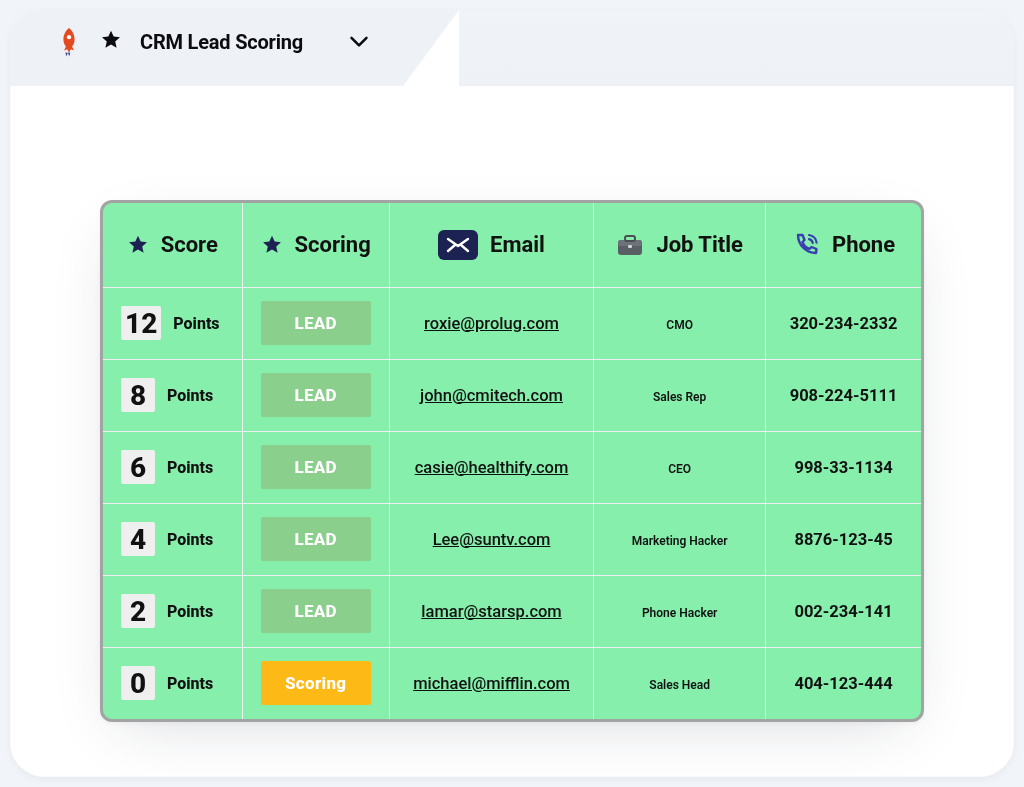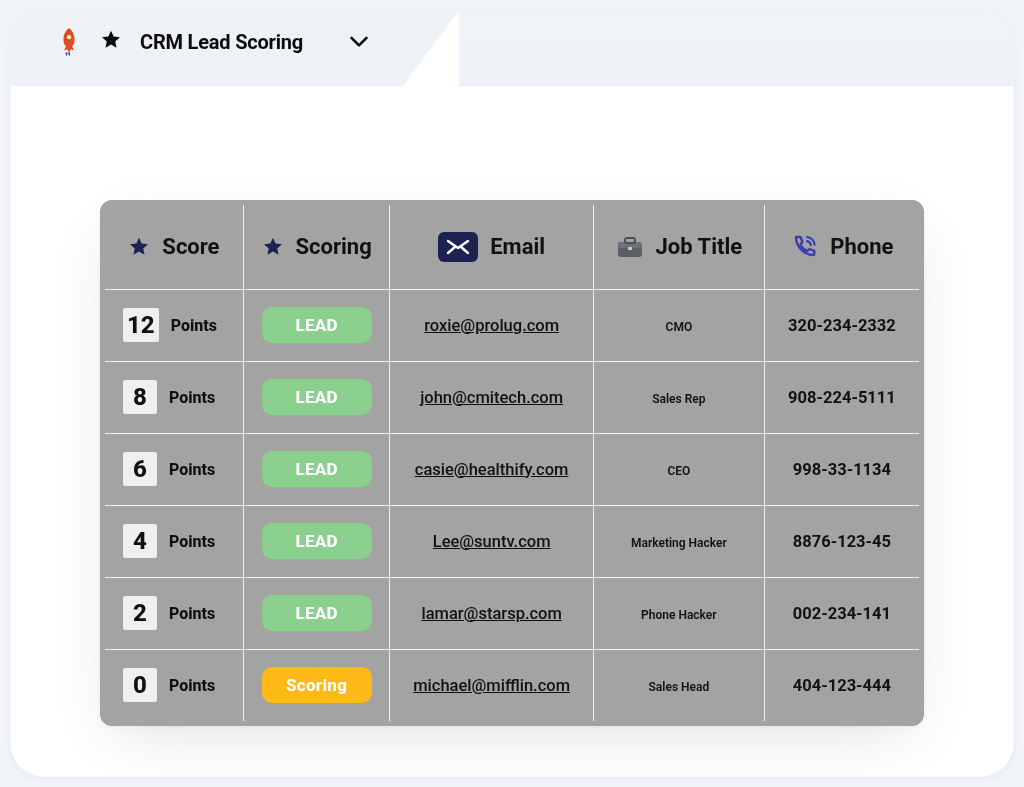--- a/index.html
+++ b/index.html
@@ -49,25 +49,25 @@
   .tab-star svg { width: 22px; height: 22px; }
   .tab-title { font-size: 20px; font-weight: 700; letter-spacing: -0.2px; color:#0b0b10; }
   .chevron { margin-left: 28px; }
   .chevron svg { width: 20px; height: 14px; display:block; }
 
   
   .content {
     position: absolute;
     left: 90px; right: 90px;
     top: 190px;
-    background: #a3a3a3;
+    background: #86efac;
     border-radius: 12px;
     box-shadow: 0 18px 60px -20px rgba(30,40,60,0.18), 0 2px 4px rgba(0,0,0,0.04);
     overflow: hidden;
-    border: 5px solid #a3a3a3;
+    border: 3px solid #a3a3a3;
   }
   table.crm {
     width: 100%;
     border-collapse: collapse;
     table-layout: fixed;
   }
   table.crm th, table.crm td {
     border: 1px solid #eef0f3;
     height: 72px;
     vertical-align: middle;
@@ -87,30 +87,30 @@
   table.crm col.c-phone  { width: 19%; }
 
   .hwrap { display:flex; align-items:center; justify-content:center; gap:12px; }
   .hicon { display:inline-flex; align-items:center; justify-content:center; }
 
   .score-cell { display:flex; align-items:center; gap:12px; padding-left:18px; justify-content:flex-start; }
   .score-box {
     background:#efefef;
     min-width:34px; height:34px;
     display:flex; align-items:center; justify-content:center;
-    font-weight:800; font-size:24px;
+    font-weight:800; font-size:28px;
     border-radius:2px;
     padding:0 4px;
   }
   .score-word { font-size:16px; font-weight:800; }
 
   .badge {
     display:inline-flex; align-items:center; justify-content:center;
-    min-width:110px; height:36px;
-    border-radius:10px;
+    min-width:110px; height:44px;
+    border-radius:2px;
     font-weight:800; font-size:17px;
     color:#fff; letter-spacing:0.3px;
   }
   .badge.lead    { background:#8bcf8c; }
   .badge.contact { background:#fdb915; text-transform:none; }
 
   .cell-email { font-size:16.5px; font-weight:500;text-decoration:underline; }
   .cell-job   { font-size:12px; font-weight:600; }
   .cell-phone { font-size:16.5px; font-weight:700; }
 

